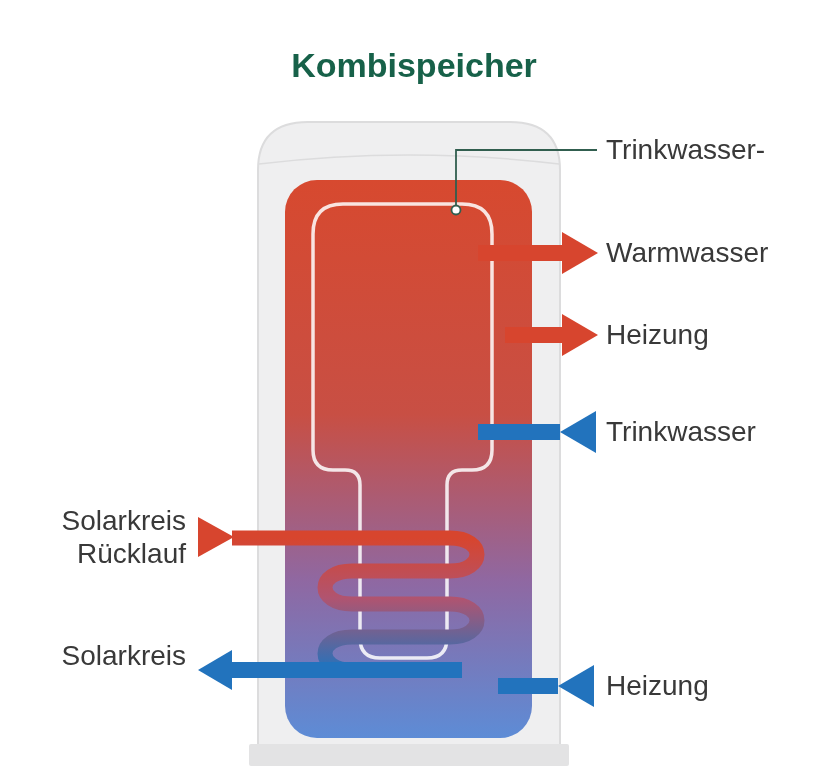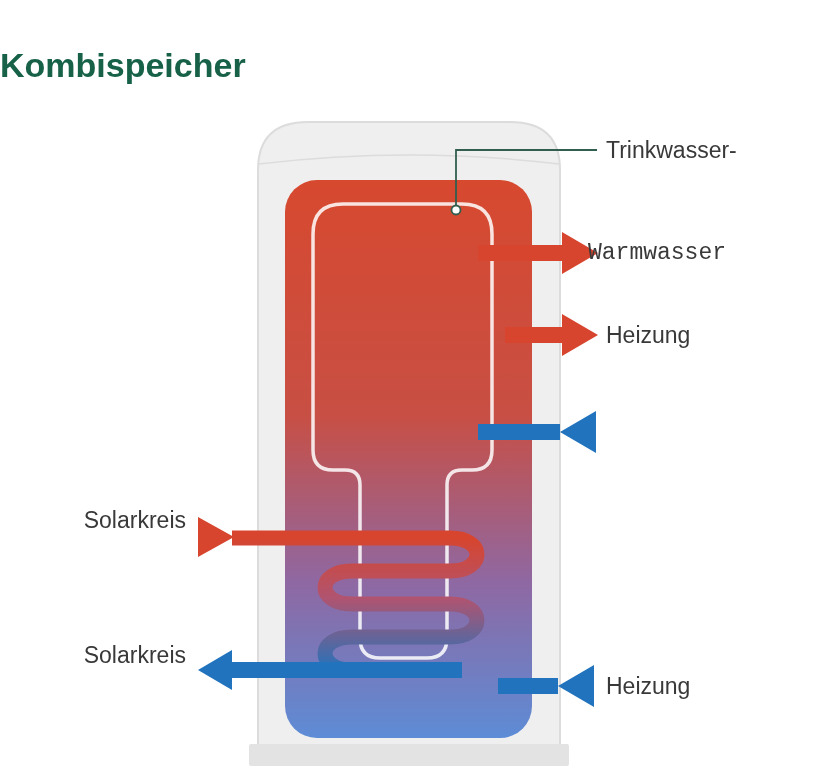--- a/index.html
+++ b/index.html
@@ -1,25 +1,25 @@
 <!DOCTYPE html>
 <html><head>
 <meta charset="utf-8">
 <style>
   * { margin:0; padding:0; box-sizing:border-box; }
   html,body { background:#ffffff; }
   body { font-family:"Liberation Sans", sans-serif; }
   .canvas { position:relative; width:828px; height:782px; background:#ffffff; overflow:hidden; }
   .diagram-svg { position:absolute; left:0; top:0; }
-  .title { position:absolute; top:46px; left:0; width:100%; text-align:left;
+  .title { position:absolute; top:46px; left:0; width:100%; text-align:center;
            font-size:34px; font-weight:700; color:#176149; }
-  .lbl { position:absolute; font-size:23px; line-height:36px; color:#393939; white-space:nowrap; }
+  .lbl { position:absolute; font-size:28px; line-height:36px; color:#393939; white-space:nowrap; }
   .lbl .line { display:block; }
   #lbl-speicher      { left:606px; top:133px; line-height:34px; }
-  #lbl-warmwasser    { left:588px; top:235px;font-family:Liberation Mono, monospace; }
+  #lbl-warmwasser    { left:606px; top:235px; }
   #lbl-heizung-top   { left:606px; top:317px; }
   #lbl-trinkwasser   { left:606px; top:414px; }
   #lbl-heizung-bottom{ left:606px; top:668px; }
   #lbl-solar-rueck   { right:642px; top:504px; line-height:33px; text-align:right; }
   #lbl-solar-vor     { right:642px; top:639px; line-height:33px; text-align:right; }
 </style>
 </head>
 <body>
 
 <div class="canvas">
@@ -89,23 +89,25 @@
   </svg>
 
   <div class="lbl" id="lbl-speicher">
     <span class="line">Trinkwasser-</span>
   </div>
 
   <div class="lbl" id="lbl-warmwasser">Warmwasser</div>
 
   <div class="lbl" id="lbl-heizung-top">Heizung</div>
 
+  <div class="lbl" id="lbl-trinkwasser">Trinkwasser</div>
 
   <div class="lbl" id="lbl-solar-rueck">
     <span class="line">Solarkreis</span>
+    <span class="line">Rücklauf</span>
   </div>
 
   <div class="lbl" id="lbl-solar-vor">
     <span class="line">Solarkreis</span>
   </div>
 
   <div class="lbl" id="lbl-heizung-bottom">Heizung</div>
 
 </div>
 

